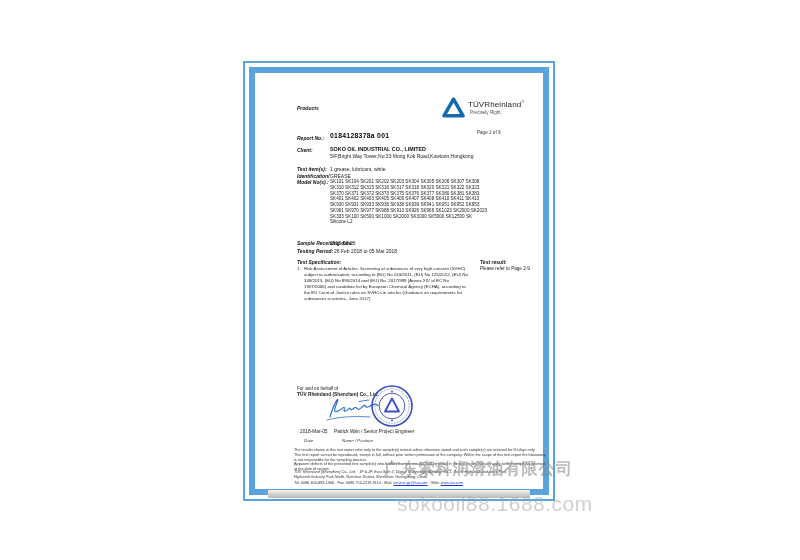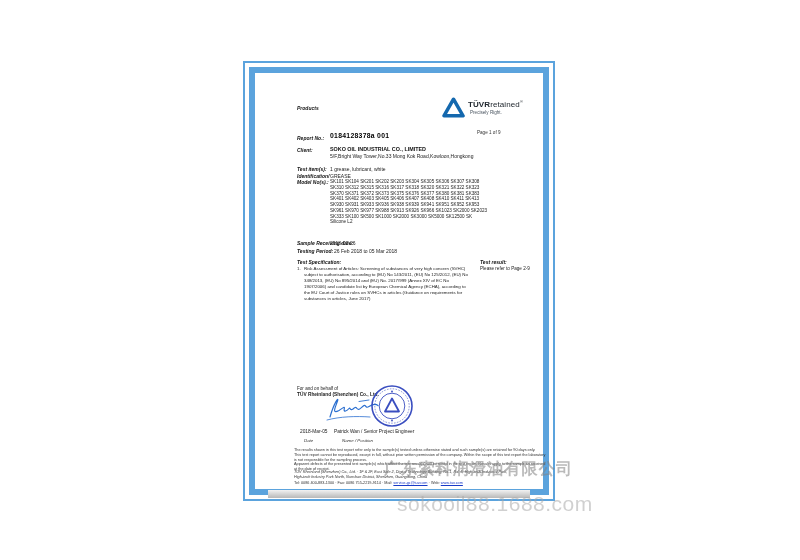--- a/index.html
+++ b/index.html
@@ -26,21 +26,21 @@
   .page-no{font-size:4.6px;color:#333;}
   .models{font-size:4.6px;line-height:5.75px;color:#222;white-space:normal;width:236px;}
   .spec-text{font-size:4.4px;line-height:5.9px;color:#222;white-space:normal;width:168px;}
   .result-text{font-size:4.6px;color:#222;white-space:normal;width:74px;}
   .tiny{font-size:3.8px;line-height:4.6px;color:#333;white-space:normal;width:252px;}
   .tiny-italic{font-style:italic;}
   .link{color:#1839c8;text-decoration:underline;}
   
   .logo{position:absolute;left:174px;top:11px;width:110px;height:26px;}
   .logo-text{position:absolute;left:26px;top:2px;font-size:8px;color:#20272e;letter-spacing:.1px;}
-  .logo-text b{font-weight:bold;text-align:right;}
+  .logo-text b{font-weight:normal;text-align:right;}
   .logo-reg{font-size:4px;vertical-align:super;}
   .logo-tagline{position:absolute;left:28px;top:13px;font-size:4.6px;color:#4a5560;}
   
   .sig-svg{position:absolute;left:56px;top:308px;}
   .stamp{position:absolute;left:102px;top:298px;}
   .sig-line{font-size:4.8px;color:#222;}
   .sig-caption{font-size:4.4px;font-style:italic;color:#333;}
   
   .scan-band{
     position:absolute;left:0;right:0;top:404px;height:8px;
@@ -65,21 +65,21 @@
 
       <div class="abs lbl" style="left:29px;top:19px;">Products</div>
 
       <div class="logo">
         <span style="position:absolute;left:0;top:0;">
           <svg width="23" height="21" viewBox="0 0 36 33">
             <path d="M18,3.5 L33,29.5 L3,29.5 Z" fill="none" stroke="#1468ae" stroke-width="5.5" stroke-linejoin="round"></path>
           </svg>
         </span>
         <div class="logo-text">
-          <b>TÜVR</b><span>retained</span><span class="logo-reg">®</span>
+          <b>TÜVR</b><span>heinland</span><span class="logo-reg">®</span>
         </div>
         <div class="logo-tagline">Precisely Right.</div>
       </div>
 
       <div class="abs lbl" style="left:29px;top:49px;">Report No.:</div>
       <div class="abs report-no" style="left:62px;top:46px;">0184128378a 001</div>
       <div class="abs page-no" style="left:209px;top:44px;">Page 1 of 9</div>
 
       <div class="abs lbl" style="left:29px;top:61px;">Client:</div>
       <div class="abs val-b" style="left:62px;top:60px;">SOKO OIL INDUSTRIAL CO., LIMITED</div>

